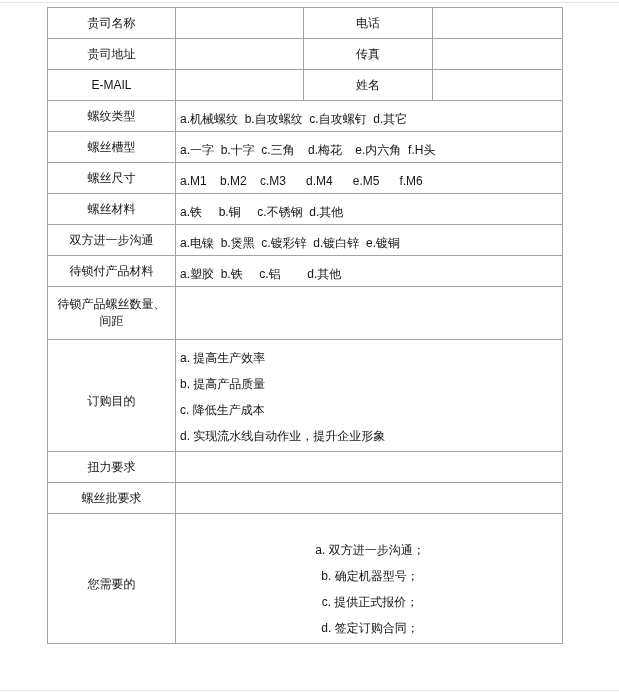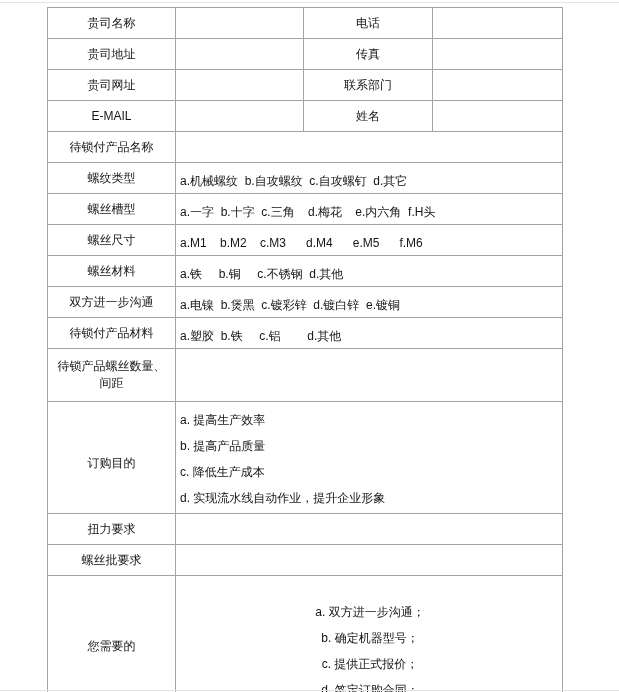--- a/index.html
+++ b/index.html
@@ -94,36 +94,26 @@
     <td class="lbl">电话</td>
     <td class="val"></td>
   </tr>
   <tr class="h32">
     <td class="lbl">贵司地址</td>
     <td class="val"></td>
     <td class="lbl">传真</td>
     <td class="val"></td>
   </tr>
   <tr class="h32">
-    <td class="lbl">贵司网址</td>
-    <td class="val"></td>
-    <td class="lbl">联系部门</td>
-    <td class="val"></td>
-  </tr>
-  <tr class="h32">
     <td class="lbl">E-MAIL</td>
     <td class="val"></td>
     <td class="lbl">姓名</td>
     <td class="val"></td>
   </tr>
 
-  <tr class="h32">
-    <td class="lbl">待锁付产品名称</td>
-    <td class="val" colspan="3"></td>
-  </tr>
 
   <tr class="h32">
     <td class="lbl">螺纹类型</td>
     <td class="opt" colspan="3">a.机械螺纹  b.自攻螺纹  c.自攻螺钉  d.其它</td>
   </tr>
   <tr class="h32">
     <td class="lbl">螺丝槽型</td>
     <td class="opt" colspan="3">a.一字  b.十字  c.三角    d.梅花    e.内六角  f.H头</td>
   </tr>
   <tr class="h32">

